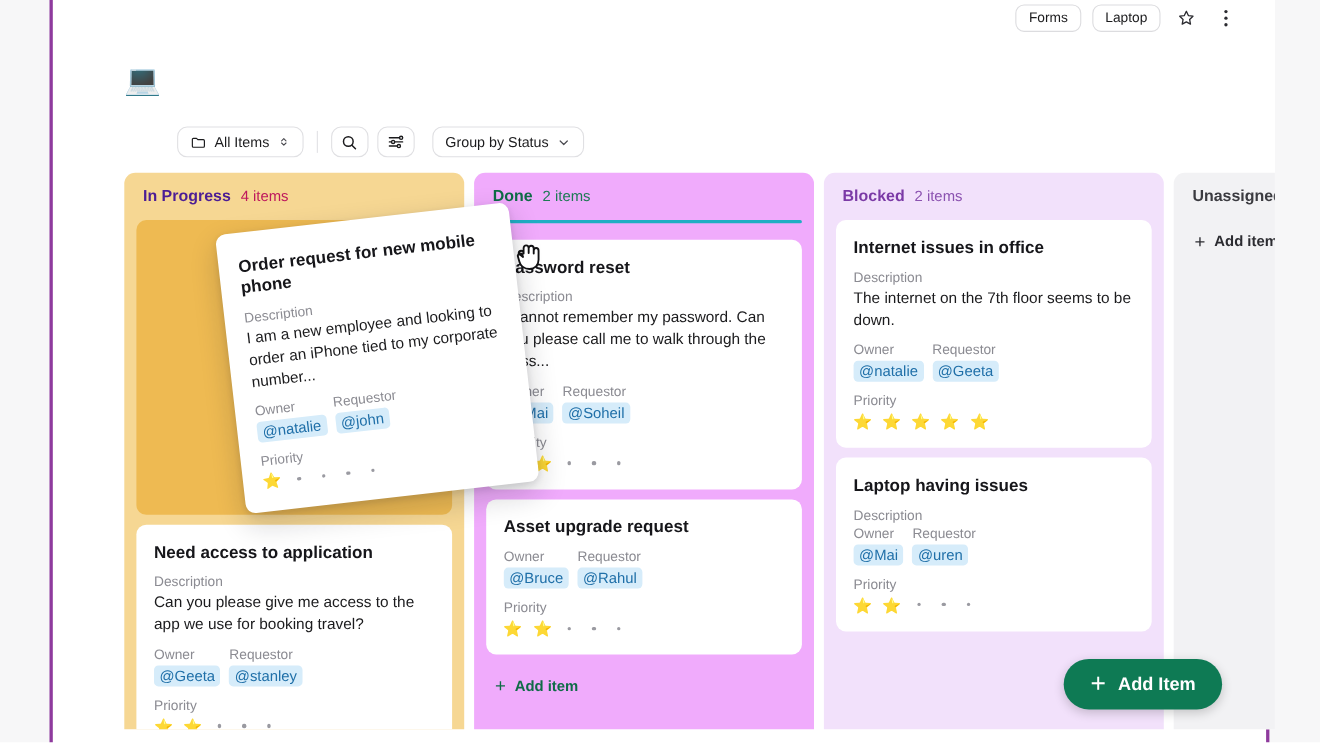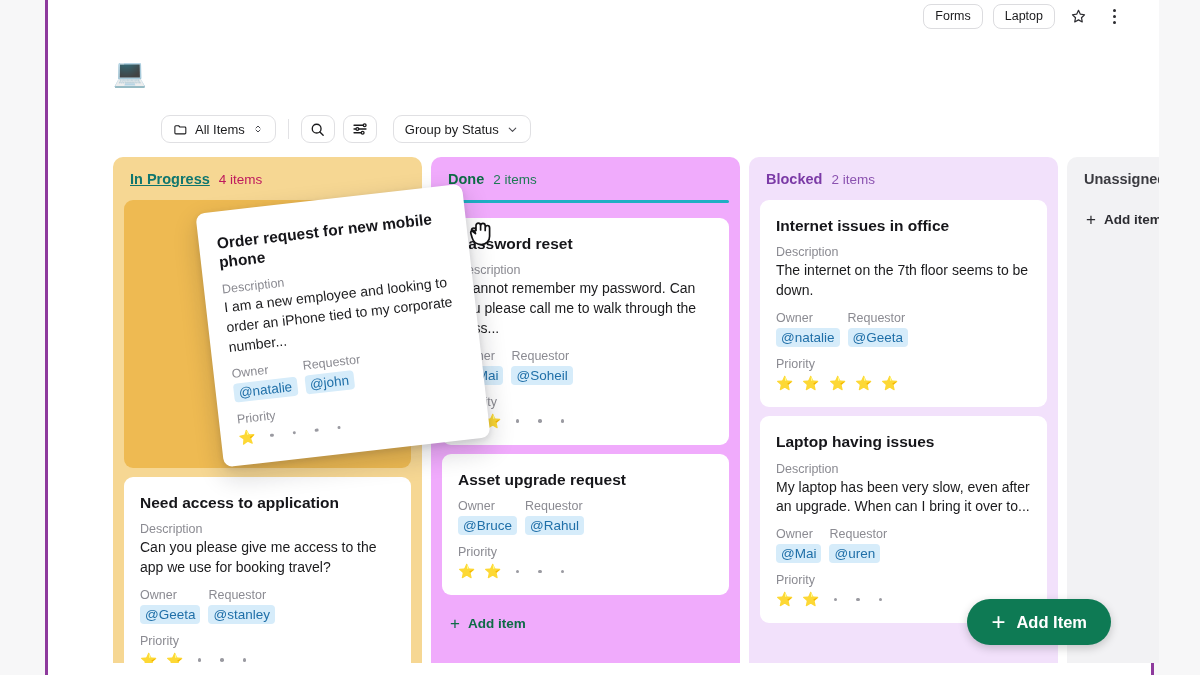--- a/index.html
+++ b/index.html
@@ -225,21 +225,21 @@
     gap: 8px;
     font-size: 13.5px;
     font-weight: bold;
     padding: 11px 8px 14px 8px;
     cursor: pointer;
   }
   .add-plus { font-size: 17px; line-height: 1; font-weight: normal; }
 
   
   .col-inprogress { background: #f6d793; }
-  .col-inprogress .col-name { color: #0f766e; text-decoration: underline; }
+  .col-inprogress .col-name { color: #4c1d95; }
   .col-inprogress .col-count { color: #be185d; }
 
   .col-done { background: #f0abfc; }
   .col-done .col-name { color: #0e6b46; }
   .col-done .col-count { color: #1d7a54; }
   .col-done .add-item { color: #0e6b46; }
 
   .col-blocked { background: #f2e1fb; }
   .col-blocked .col-name { color: #7b3aa6; }
   .col-blocked .col-count { color: #8b52b0; }
@@ -508,21 +508,20 @@
                   <span class="star">⭐</span>
                   <span class="star">⭐</span>
                   <span class="star">⭐</span>
                   <span class="star">⭐</span>
                 </div>
               </div>
             </div>
             <div class="card ">
               <div class="card-title">Laptop having issues</div>
               <div class="field-label">Description</div>
-              <div class="desc-text">My laptop has been very slow, even after an upgrade. When can I bring it over to...</div>
               <div class="people-row">
                 <div class="person">
                   <span class="field-label">Owner</span>
                   <span class="chip">@Mai</span>
                 </div>
                 <div class="person">
                   <span class="field-label">Requestor</span>
                   <span class="chip">@uren</span>
                 </div>
               </div>

